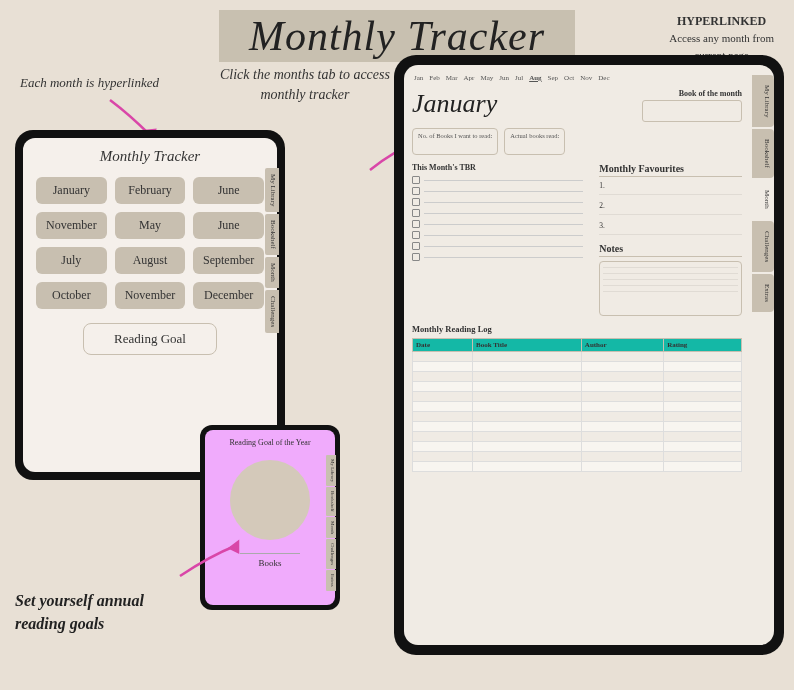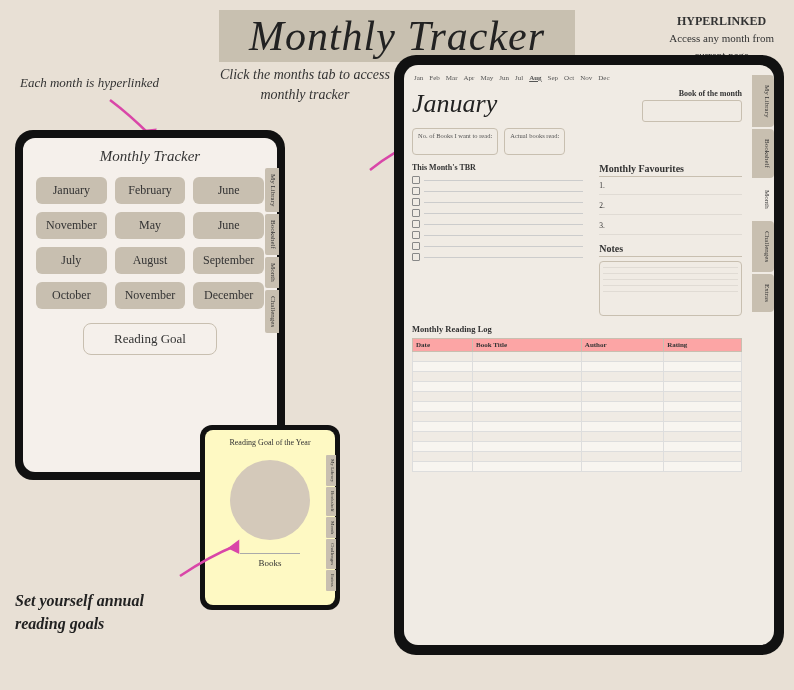--- a/index.html
+++ b/index.html
@@ -161,21 +161,21 @@
       left: 200px;
       width: 140px;
       height: 185px;
       background: #111;
       border-radius: 12px;
       padding: 5px;
     }
     .tablet-small-screen {
       width: 100%;
       height: 100%;
-      background: #fef9c3;
+      background: #f0abfc;
       border-radius: 8px;
       display: flex;
       flex-direction: column;
       align-items: center;
       padding: 8px 6px;
       position: relative;
     }
     .small-side-tabs {
       position: absolute;
       right: -1px;
@@ -461,21 +461,21 @@
     }
     .log-table {
       width: 100%;
       border-collapse: collapse;
     }
     .log-table th {
       font-size: 7px;
       color: #333;
       text-align: left;
       padding: 2px 3px;
-      background: #fca5a5;
+      background: #14b8a6;
       border: 1px solid #c8bfb0;
     }
     .log-table td {
       height: 10px;
       border: 1px solid #ddd;
       padding: 2px 3px;
       font-size: 6px;
     }
     .log-table tr:nth-child(even) td {
       background: #f8f5f0;

